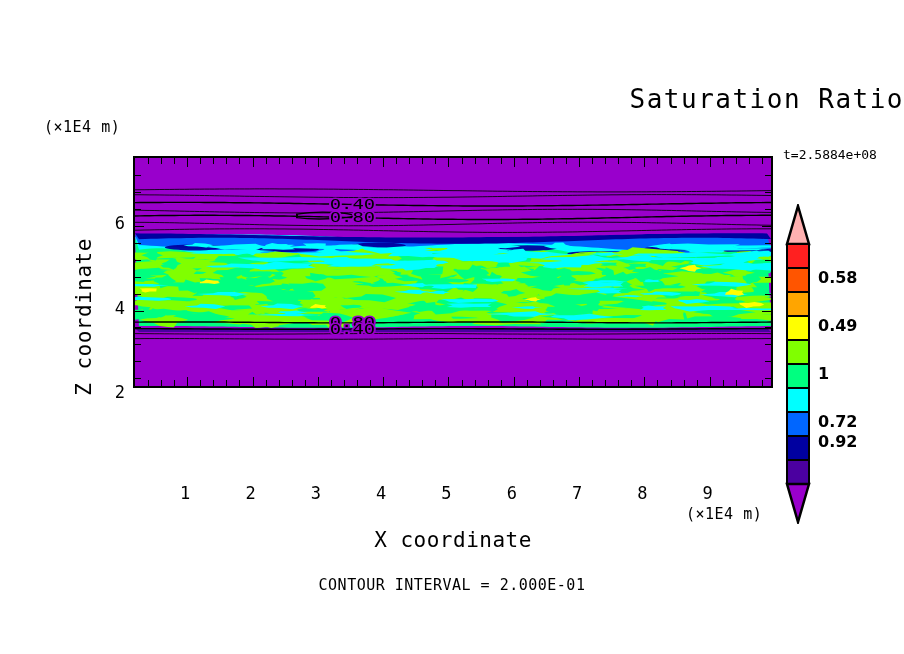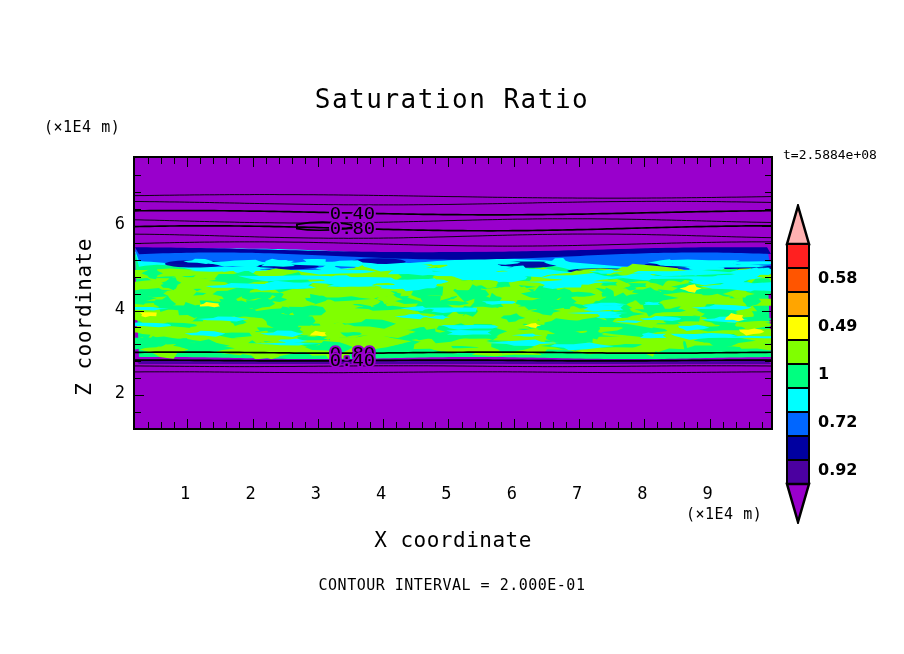--- a/index.html
+++ b/index.html
@@ -15,21 +15,21 @@
     font-family: "DejaVu Sans", sans-serif;
     color: #000000;
   }
 
   .abs { position: absolute; }
 
   
   #plot-title {
     left: 0; top: 84px;
     width: 904px;
-    text-align: center;
+    text-align: right;
     font-family: "DejaVu Sans Mono", monospace;
     font-size: 26px;
     font-weight: 400;
     letter-spacing: 1.5px;
     color: #000;
     white-space: nowrap;
   }
 
   
   #y-unit-label {
@@ -52,21 +52,21 @@
     left: 783px; top: 147px;
     font-family: "DejaVu Sans Mono", monospace;
     font-size: 13px;
     letter-spacing: 0px;
     white-space: nowrap;
   }
 
   
   #plot-frame {
     left: 133px; top: 156px;
-    width: 640px; height: 274px;
+    width: 640px; height: 232px;
     border: 2px solid #000;
     box-sizing: border-box;
     overflow: hidden;
     background: #9900CC;
   }
   #plot-canvas {
     position: absolute;
     left: 0; top: 0;
     width: 100%; height: 100%;
     display: block;
@@ -861,14 +861,14 @@
       <rect x="5" y="232" width="22" height="24" fill="#0000A0" stroke="#000" stroke-width="2"></rect>
       <rect x="5" y="256" width="22" height="24" fill="#4B00A0" stroke="#000" stroke-width="2"></rect>
       <path d="M5 280 L27 280 L16 318 Z" fill="#9900CC" stroke="#000" stroke-width="2.5" stroke-linejoin="miter"></path>
     </svg>
 </div>
 <div id="colorbar-label-layer">
     <div class="cb-label abs" style="top: 278px;">0.58</div>
     <div class="cb-label abs" style="top: 326px;">0.49</div>
     <div class="cb-label abs" style="top: 374px;">1</div>
     <div class="cb-label abs" style="top: 422px;">0.72</div>
-    <div class="cb-label abs" style="top: 470px; text-align: center;">0.92</div>
+    <div class="cb-label abs" style="top: 442px; text-align: center;">0.92</div>
   </div>
 
 </body></html>

